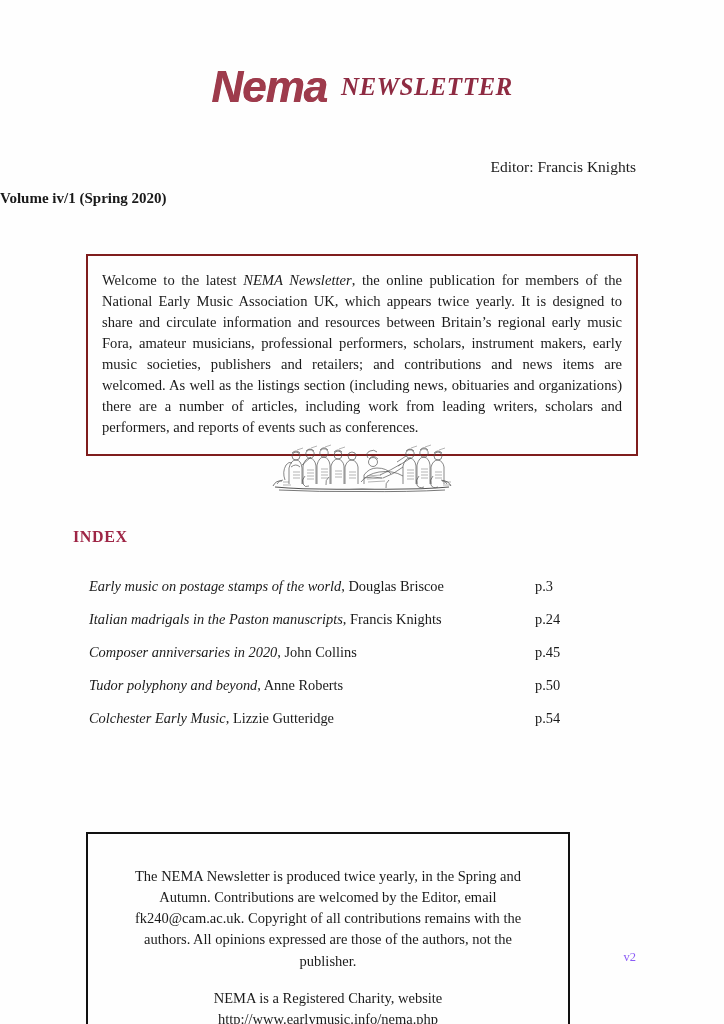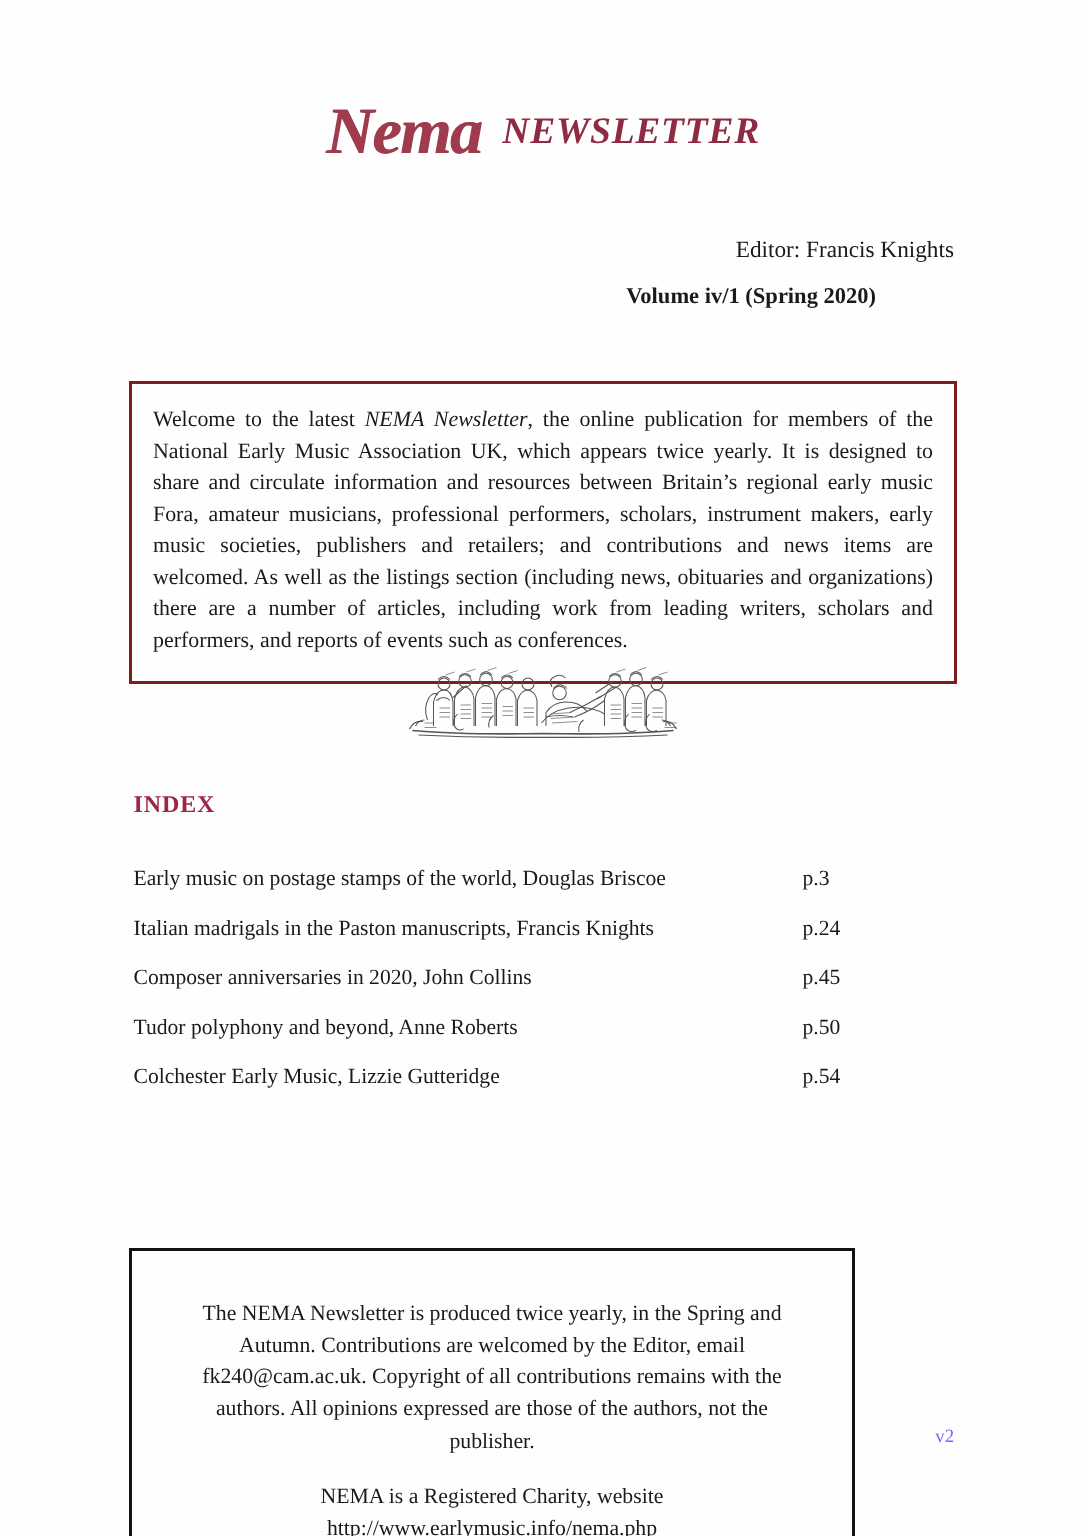--- a/index.html
+++ b/index.html
@@ -25,21 +25,21 @@
   
   .masthead {
     position: absolute;
     top: 62px;
     left: 0;
     width: 724px;
     text-align: center;
     white-space: nowrap;
   }
   .logo-nema {
-    font-family: Liberation Serif, serif;
+    font-family: Liberation Sans, sans-serif;
     font-style: italic;
     font-weight: 700;
     font-size: 44px;
     letter-spacing: -1px;
     color: #9E3B4C;
     vertical-align: middle;
     text-shadow: 0.5px 0 0 #9E3B4C;
   }
   .logo-newsletter {
     font-family: "Liberation Serif", "DejaVu Serif", serif;
@@ -60,21 +60,21 @@
     font-size: 15.5px;
     color: #1a1a1a;
   }
 
   
   .volume-line {
     position: absolute;
     top: 190px;
     left: 0;
     width: 584px;
-    text-align: right;
+    text-align: left;
     font-size: 15px;
     font-weight: 700;
   }
 
   
   .welcome-box {
     position: absolute;
     top: 254px;
     left: 86px;
     width: 552px;
@@ -103,39 +103,40 @@
     text-align: center;
   }
   .ornament svg {
     display: inline-block;
   }
 
   
   .index-heading {
     position: absolute;
     top: 528px;
-    left: 89px;
+    left: 73px;
     font-size: 16px;
     font-weight: 700;
     letter-spacing: 0.6px;
     color: #9E2545;
   }
   .index-list {
     position: absolute;
     top: 578px;
     left: 89px;
     width: 540px;
   }
   .index-row {
     position: relative;
     height: 33px;
     font-size: 14.4px;
     white-space: nowrap;
   }
   .index-row .entry-title {
+    font-style: italic;
     text-align: center;
   }
   .index-row .entry-author {
     font-style: normal;
   }
   .index-row .entry-page {
     position: absolute;
     left: 446px;
     top: 0;
     font-style: normal;

